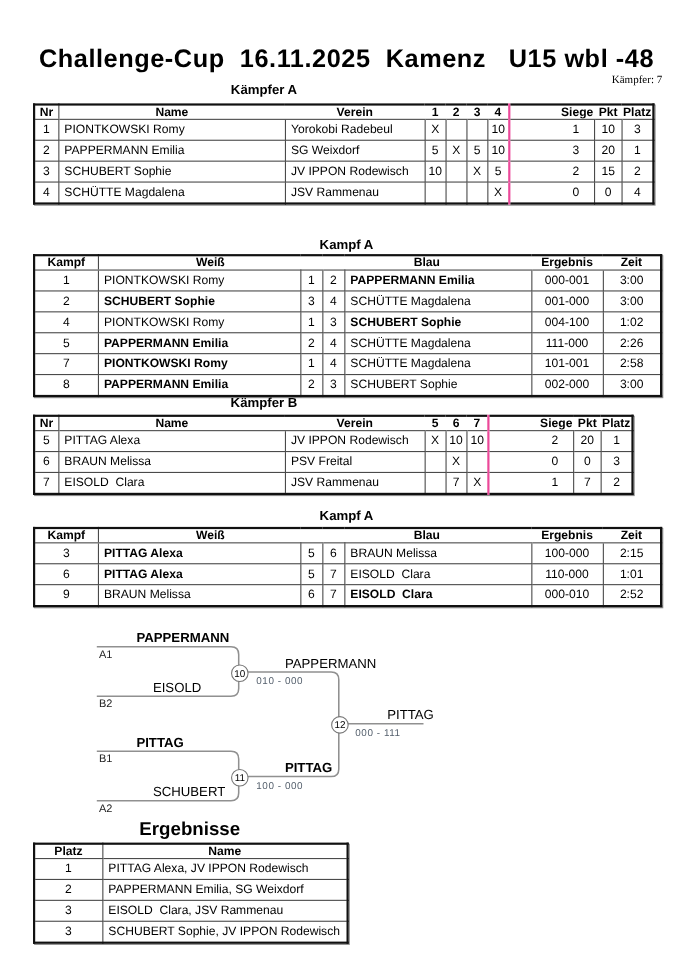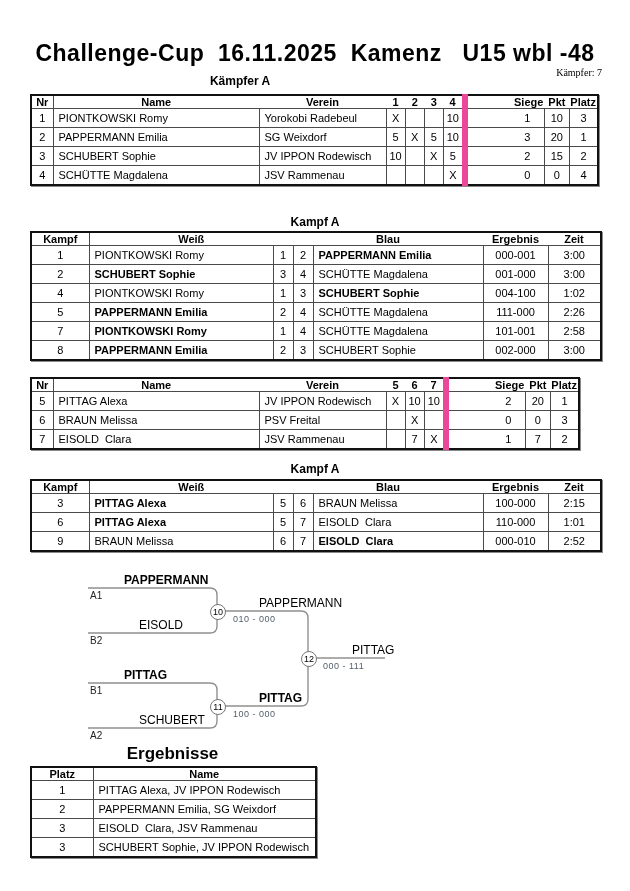--- a/index.html
+++ b/index.html
@@ -18,21 +18,21 @@
   .h-bouts-b{ top:462px; left:30px; width:570px; }
   .h-results{ top:744px; left:30px; width:285px; font-size:17px; }
   .fighter-count { top:67px; right:28px; font-size:10px;font-family:Liberation Serif, serif; }
 
   table { border-collapse:collapse; table-layout:fixed; background:#fff;
           border:2px solid #111; box-shadow:1px 1px 0 #8a8a8a; }
   td, th { border:1px solid #4a4a4a; font-size:11px; padding:0 3px;
            overflow:hidden; white-space:pre; text-align:center; }
   th { font-weight:bold; border-left:none; border-right:none; padding:0 1px; }
   th.vl { border-left:1px solid #4a4a4a; }
-  th.thick, td.thick { border-left:6px solid #ec4899;padding-left:46px; }
+  th.thick, td.thick { border-left:2px solid #ec4899;padding-left:46px; }
   tbody td { height:18px; }
   .pool tbody td { height:18px; }
   .pool td.al, .bouts td.al, .res td.al { text-align:left; padding-left:5px; }
   .b { font-weight:bold; }
 
   .t-pool-a { top:94px;  left:30px; }
   .t-bouts-a{ top:231px; left:30px; }
   .t-pool-b { top:377px; left:30px; }
   .t-bouts-b{ top:479px; left:30px; }
   .t-results{ top:766px; left:30px; }
@@ -206,20 +206,21 @@
           <td class="b al">PAPPERMANN Emilia</td>
           <td>2</td>
           <td>3</td>
           <td class="al">SCHUBERT Sophie</td>
           <td>002-000</td>
           <td>3:00</td>
         </tr>
       </tbody>
   </table>
 
+  <div class="abs sec-heading h-pool-b">Kämpfer B</div>
   <table class="abs pool pool-b t-pool-b">
     <colgroup>
       <col style="width:22px">
         <col style="width:206px">
         <col style="width:127px">
       <col style="width:19px">
         <col style="width:19px">
         <col style="width:19px">
       <col style="width:26px">
         <col style="width:25px">

